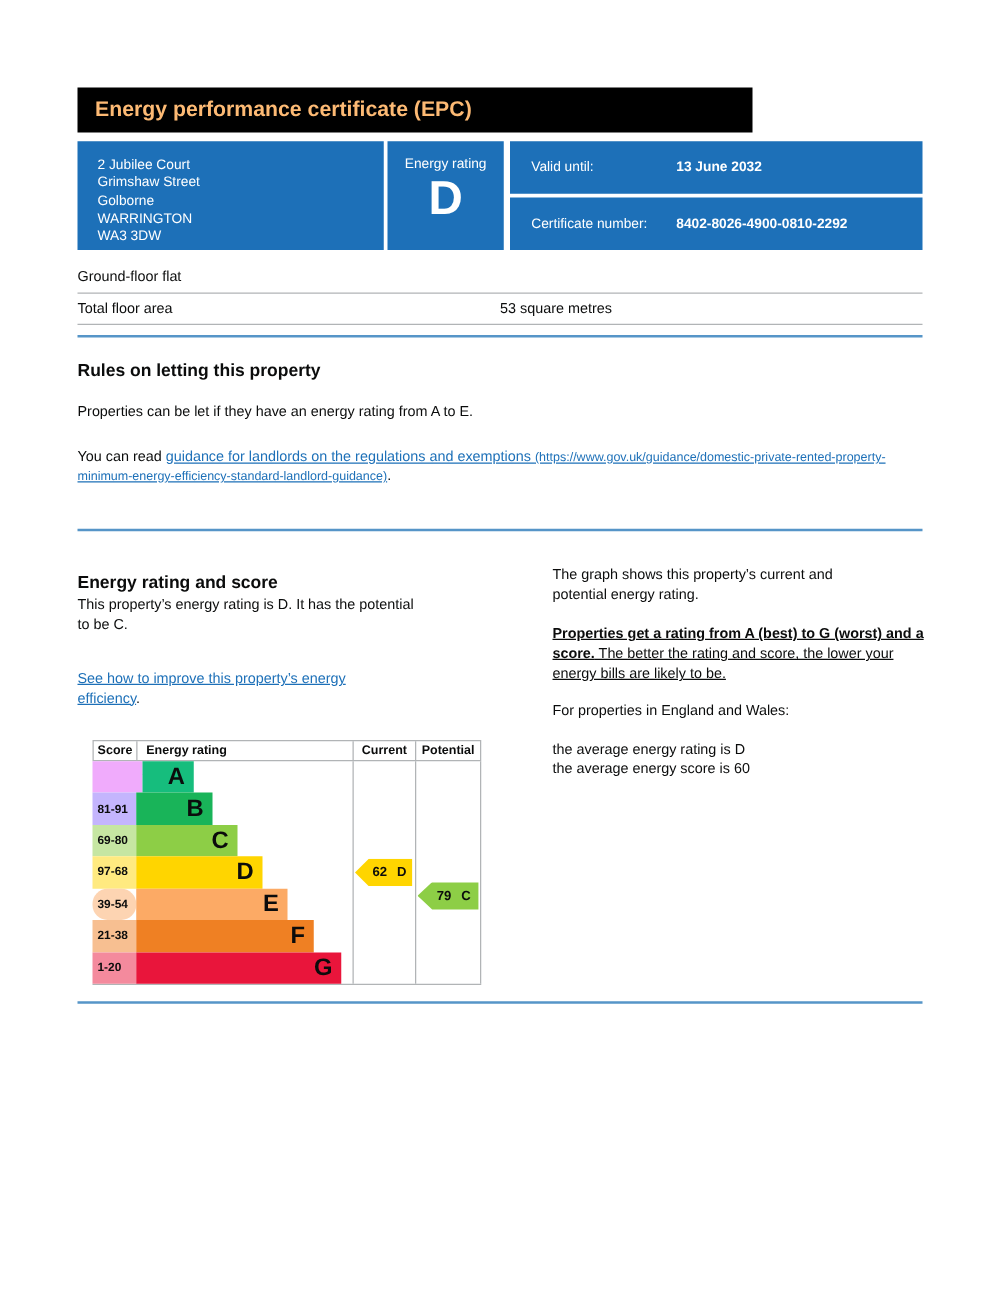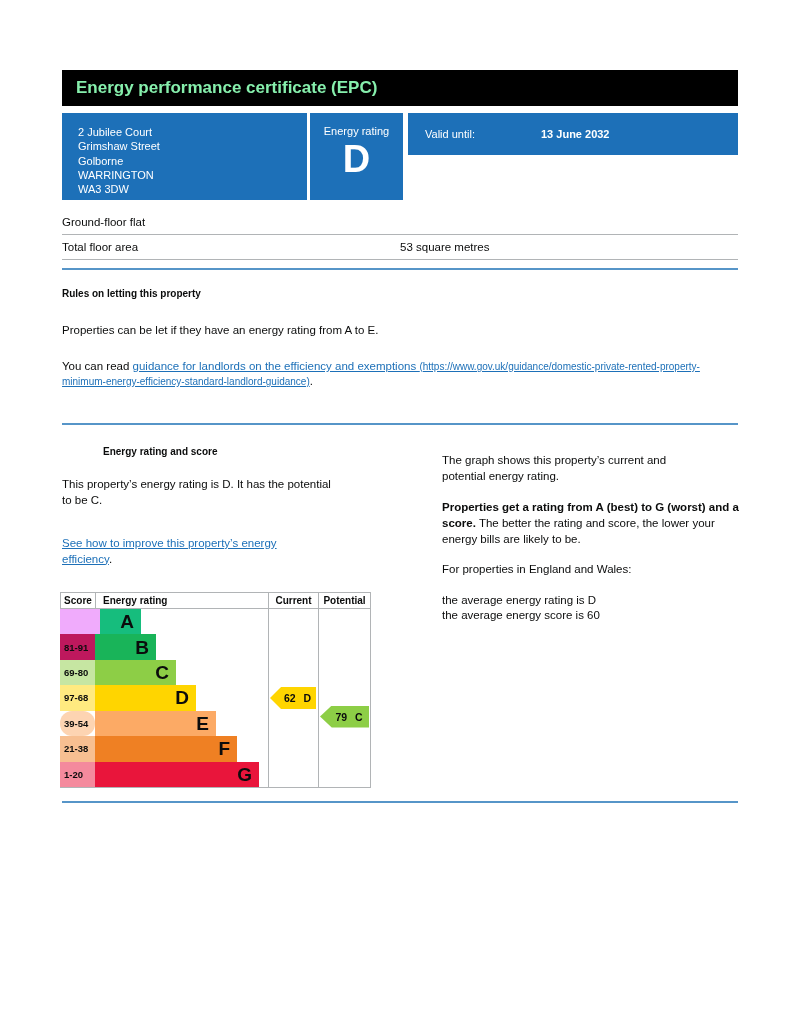--- a/index.html
+++ b/index.html
@@ -5,22 +5,22 @@
   html,body{margin:0;padding:0;background:#fff;}
   body{
     width:800px;height:1033px;position:relative;
     font-family:"Liberation Sans",sans-serif;color:#0b0c0c;
     -webkit-font-smoothing:antialiased;
   }
   .abs{position:absolute;}
 
   
   #header-bar{
-    left:62px;top:70px;width:676px;height:36px;background:#000;
-    color:#86efac;font-weight:bold;font-size:17px;line-height:36px;
+    left:62px;top:70px;width:540px;height:36px;background:#000;
+    color:#fdba74;font-weight:bold;font-size:17px;line-height:36px;
     padding-left:14px;box-sizing:border-box;
   }
 
   
   #summary{left:62px;top:113px;width:680px;height:87px;}
   .blue-box{background:#1d70b8;color:#fff;position:absolute;box-sizing:border-box;}
   #address-box{left:0;top:0;width:245px;height:87px;font-size:11px;line-height:14.3px;padding:12px 0 0 16px;}
   #rating-box{left:248px;top:0;width:93px;height:87px;text-align:center;}
   #rating-box .rating-label{font-size:11px;margin-top:12px;}
   #rating-box .rating-letter{font-size:38px;font-weight:bold;line-height:42px;margin-top:1px;}
@@ -31,42 +31,42 @@
 
   
   #prop-table{left:62px;top:210px;width:676px;font-size:11.5px;}
   .prop-row{display:flex;height:24px;align-items:center;border-bottom:1px solid #b1b4b6;}
   .prop-label{width:338px;flex:none;}
 
   
   .blue-rule{left:62px;width:676px;height:2px;background:#5695c8;}
 
   
-  .h2{font-weight:bold;font-size:10px;}
+  .h2{font-weight:bold;font-size:14px;}
   .body-text{font-size:11.5px;line-height:15.5px;}
   a.gov-link{color:#1d70b8;text-decoration:underline;cursor:pointer;}
   .link-url{font-size:10px;}
 
   #rules-heading{left:62px;top:288px;}
   #rules-para{left:62px;top:323px;width:676px;}
   #rules-link-para{left:62px;top:359px;width:676px;line-height:15px;}
 
-  #score-heading{left:62px;top:446px;margin-left:41px;}
+  #score-heading{left:62px;top:457px;}
   #score-para{left:62px;top:477px;width:280px;}
   #score-link-para{left:62px;top:536px;width:260px;}
 
   #right-col{left:427px;top:438px;width:312px;}
   #right-col p{margin:15px;}
   #rc-p1{width:262px;}
-  #rc-p2{margin-top:28px;width:306px;line-height:16px;}
+  #rc-p2{margin-top:28px;width:306px;line-height:16px;text-decoration:underline;}
   #rc-p3{margin-top:27px;}
   #rc-p4{margin-top:17px;}
 
   
-  #chart{left:60px;top:592px;width:311px;height:196px;font-size:10px;}
+  #chart{left:74px;top:592px;width:311px;height:196px;font-size:10px;}
   #chart-header{
     display:flex;height:17px;align-items:center;font-weight:bold;
     border-top:1px solid #b1b4b6;border-bottom:1px solid #b1b4b6;
     border-left:1px solid #b1b4b6;border-right:1px solid #b1b4b6;
     box-sizing:border-box;
   }
   .hc{height:100%;display:flex;align-items:center;box-sizing:border-box;}
   #hc-score{width:35px;justify-content:center;border-right:1px solid #b1b4b6;}
   #hc-rating{flex:1;padding-left:7px;border-right:1px solid #b1b4b6;}
   #hc-current{width:50px;justify-content:center;border-right:1px solid #b1b4b6;}
@@ -115,38 +115,42 @@
     <div>WA3 3DW</div>
   </div>
   <div id="rating-box" class="blue-box">
     <div class="rating-label">Energy rating</div>
     <div class="rating-letter">D</div>
   </div>
   <div id="valid-box" class="blue-box">
     <span class="box-label">Valid until:</span>
     <span class="box-value">13 June 2032</span>
   </div>
+  <div id="cert-box" class="blue-box">
+    <span class="box-label">Certificate number:</span>
+    <span class="box-value">8402-8026-4900-0810-2292</span>
+  </div>
 </div>
 
 <div id="prop-table" class="abs">
   <div class="prop-row">
     <span class="prop-value">Ground-floor flat</span>
   </div>
   <div class="prop-row">
     <span class="prop-label">Total floor area</span>
     <span class="prop-value">53 square metres</span>
   </div>
 </div>
 
 <div id="rule-mid1" class="abs blue-rule"></div>
 
 <div id="rules-heading" class="abs h2">Rules on letting this property</div>
 <div id="rules-para" class="abs body-text">Properties can be let if they have an energy rating from A to E.</div>
 <div id="rules-link-para" class="abs body-text">
-  <span>You can read </span><a class="gov-link"><span>guidance for landlords on the efficiency and exemptions </span><span class="link-url">(https://www.gov.uk/guidance/domestic-private-rented-property-minimum-energy-efficiency-standard-landlord-guidance)</span></a><span>.</span>
+  <span>You can read </span><a class="gov-link"><span>guidance for landlords on the regulations and exemptions </span><span class="link-url">(https://www.gov.uk/guidance/domestic-private-rented-property-minimum-energy-efficiency-standard-landlord-guidance)</span></a><span>.</span>
 </div>
 
 <div id="rule-mid2" class="abs blue-rule"></div>
 
 <div id="score-heading" class="abs h2">Energy rating and score</div>
 <div id="score-para" class="abs body-text">This property’s energy rating is D. It has the potential to be C.</div>
 <div id="score-link-para" class="abs body-text">
   <a class="gov-link">See how to improve this property’s energy efficiency</a><span>.</span>
 </div>
 
@@ -166,21 +170,21 @@
     <div id="hc-rating" class="hc">Energy rating</div>
     <div id="hc-current" class="hc">Current</div>
     <div id="hc-potential" class="hc">Potential</div>
   </div>
   <div id="chart-body">
     <div class="chart-row">
         <div class="score-cell" style="background: #f0abfc; padding-left: 40px;">92+</div>
         <div class="band-bar" style="width: 41px; background: rgb(22, 189, 125);">A</div>
       </div>
       <div class="chart-row">
-        <div class="score-cell" style="background: #be185d;">81-91</div>
+        <div class="score-cell" style="background: #c4b5fd;">81-91</div>
         <div class="band-bar" style="width: 61px; background: rgb(25, 180, 89);">B</div>
       </div>
       <div class="chart-row">
         <div class="score-cell" style="background: rgb(198, 230, 162);">69-80</div>
         <div class="band-bar" style="width: 81px; background: rgb(141, 206, 70);">C</div>
       </div>
       <div class="chart-row">
         <div class="score-cell" style="background: rgb(255, 234, 128);">97-68</div>
         <div class="band-bar" style="width: 101px; background: rgb(255, 213, 0);">D</div>
       </div>

